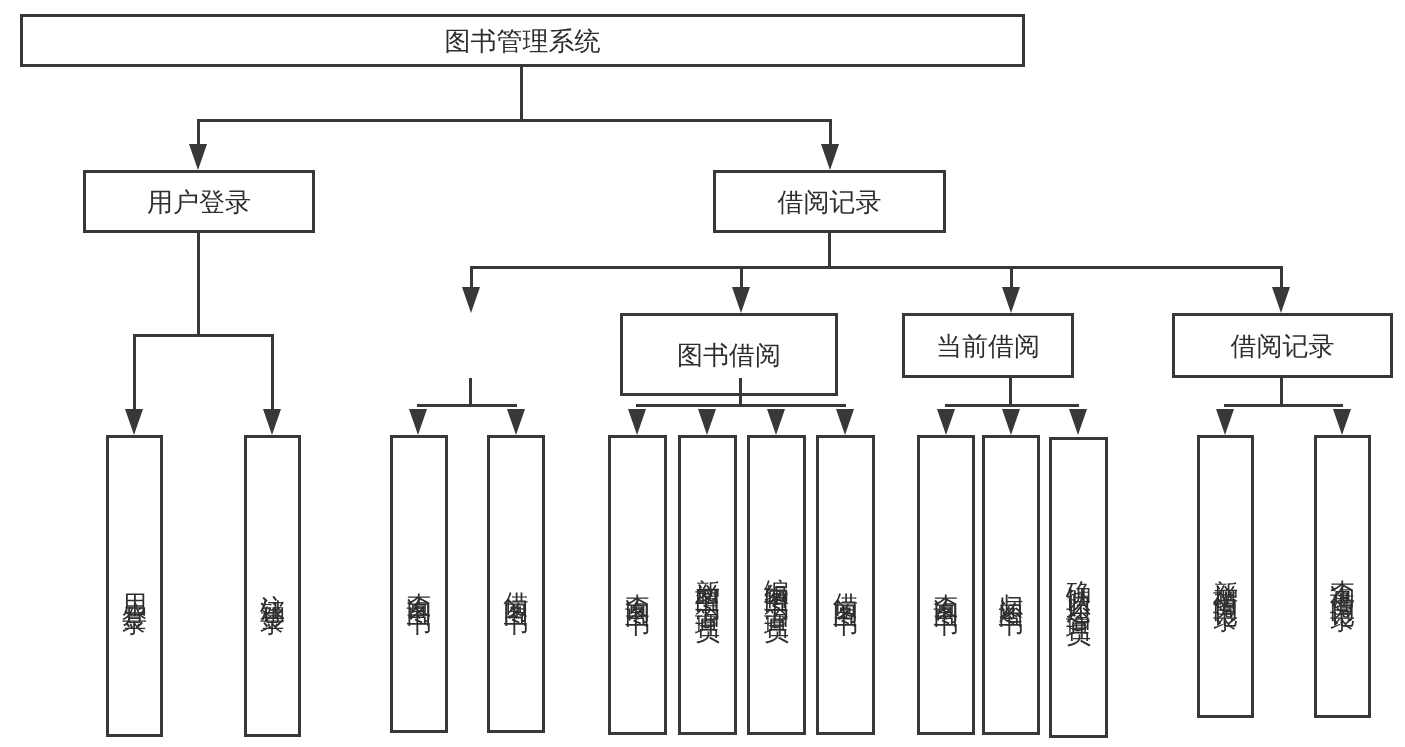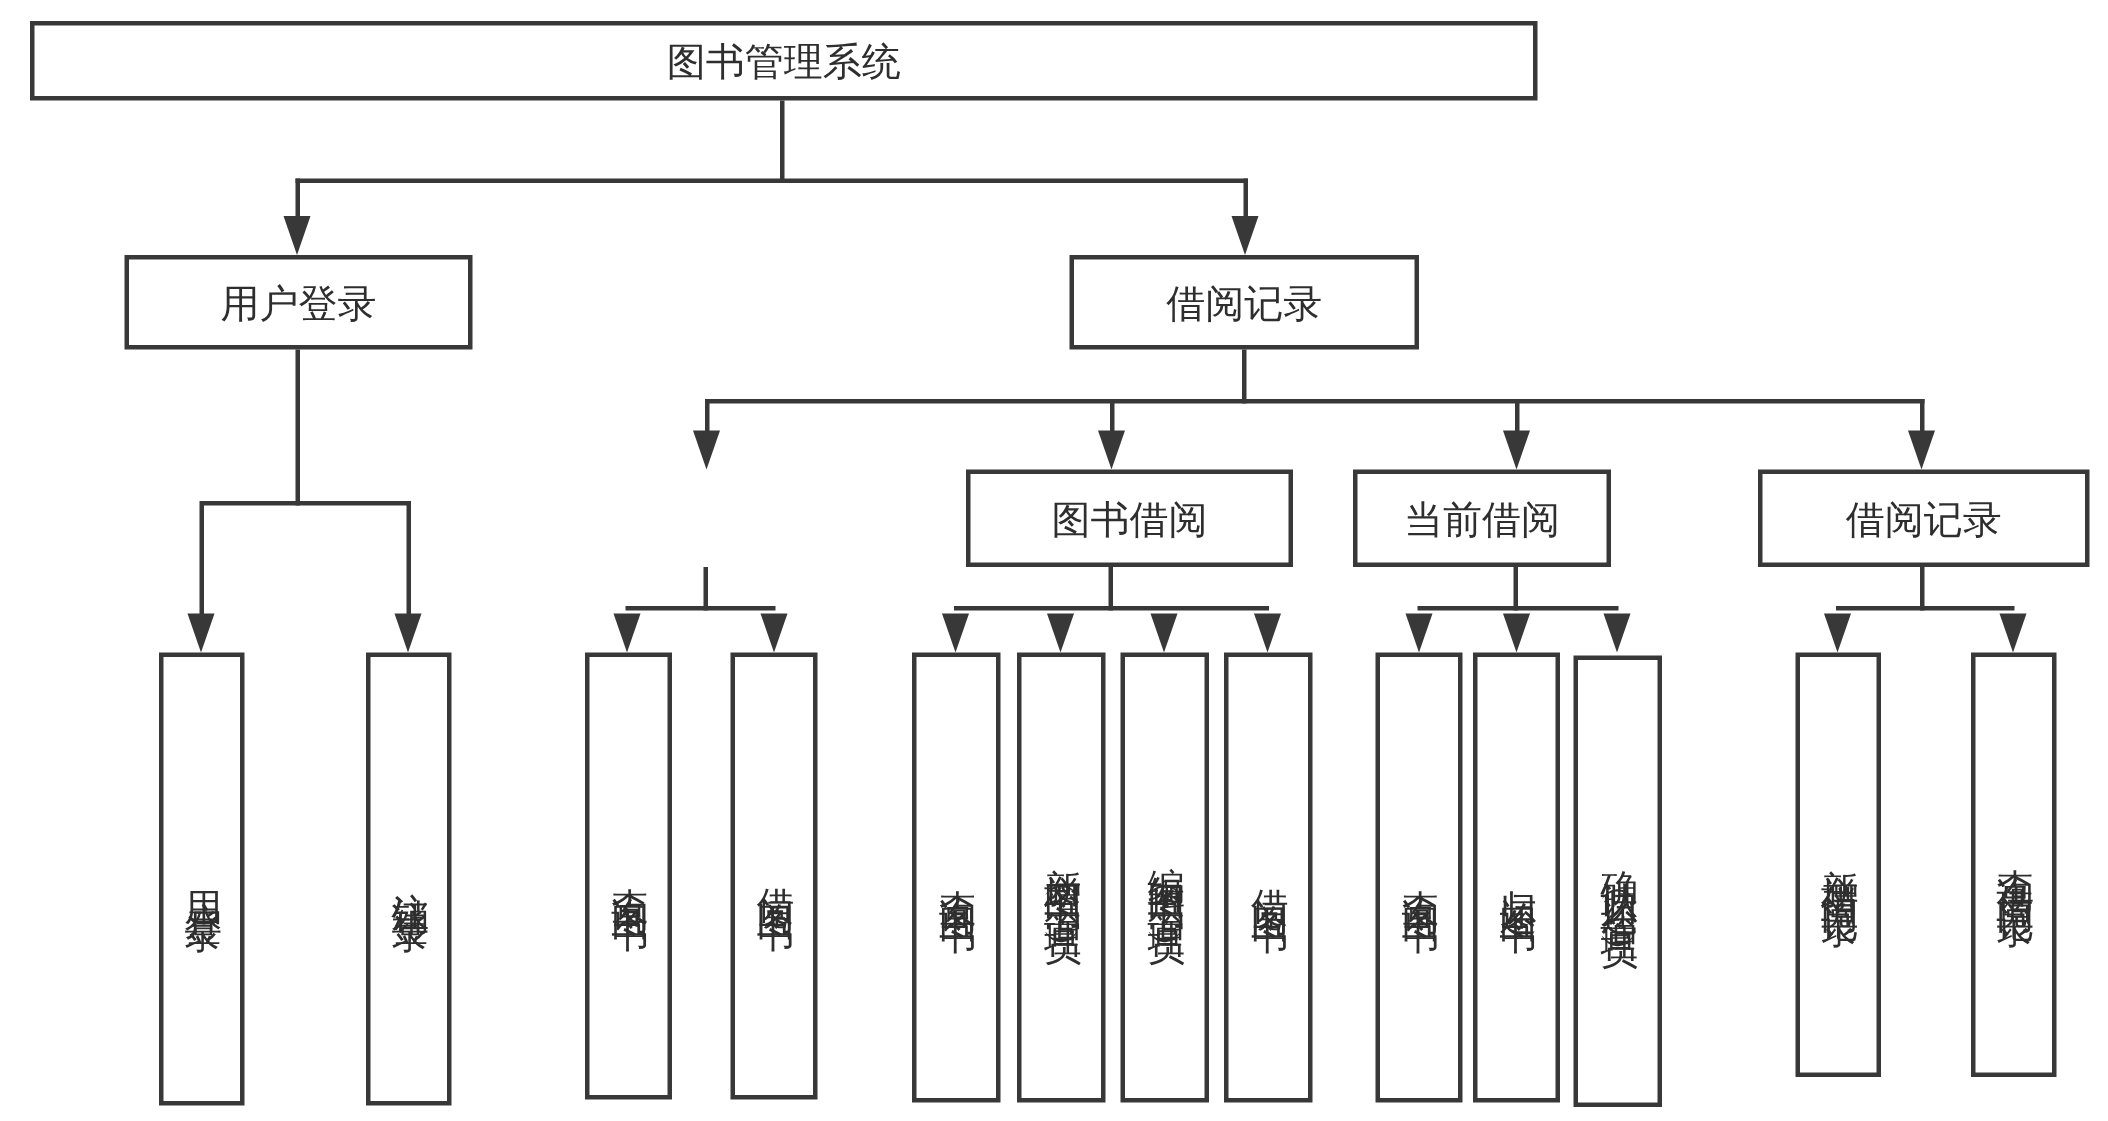--- a/index.html
+++ b/index.html
@@ -59,21 +59,21 @@
   <div class="hl" style="left:470px;top:266px;width:813px"></div>
   <div class="vl" style="left:470px;top:266px;height:28px"></div>
   <div class="arrow" style="left:462px;top:287px"></div>
   <div class="vl" style="left:740px;top:266px;height:28px"></div>
   <div class="arrow" style="left:732px;top:287px"></div>
   <div class="vl" style="left:1010px;top:266px;height:28px"></div>
   <div class="arrow" style="left:1002px;top:287px"></div>
   <div class="vl" style="left:1280px;top:266px;height:28px"></div>
   <div class="arrow" style="left:1272px;top:287px"></div>
 
-  <div class="node" style="left:644px;top:313px;width:218px;height:65px">图书借阅</div>
+  <div class="node" style="left:620px;top:313px;width:218px;height:83px">图书借阅</div>
   <div class="node" style="left:902px;top:313px;width:172px;height:65px">当前借阅</div>
   <div class="node" style="left:1172px;top:313px;width:221px;height:65px">借阅记录</div>
 
   <div class="vl" style="left:469px;top:378px;height:29px"></div>
   <div class="hl" style="left:417px;top:404px;width:100px"></div>
   <div class="arrow" style="left:409px;top:409px"></div>
   <div class="arrow" style="left:507px;top:409px"></div>
 
   <div class="vl" style="left:739px;top:378px;height:29px"></div>
   <div class="hl" style="left:636px;top:404px;width:210px"></div>

